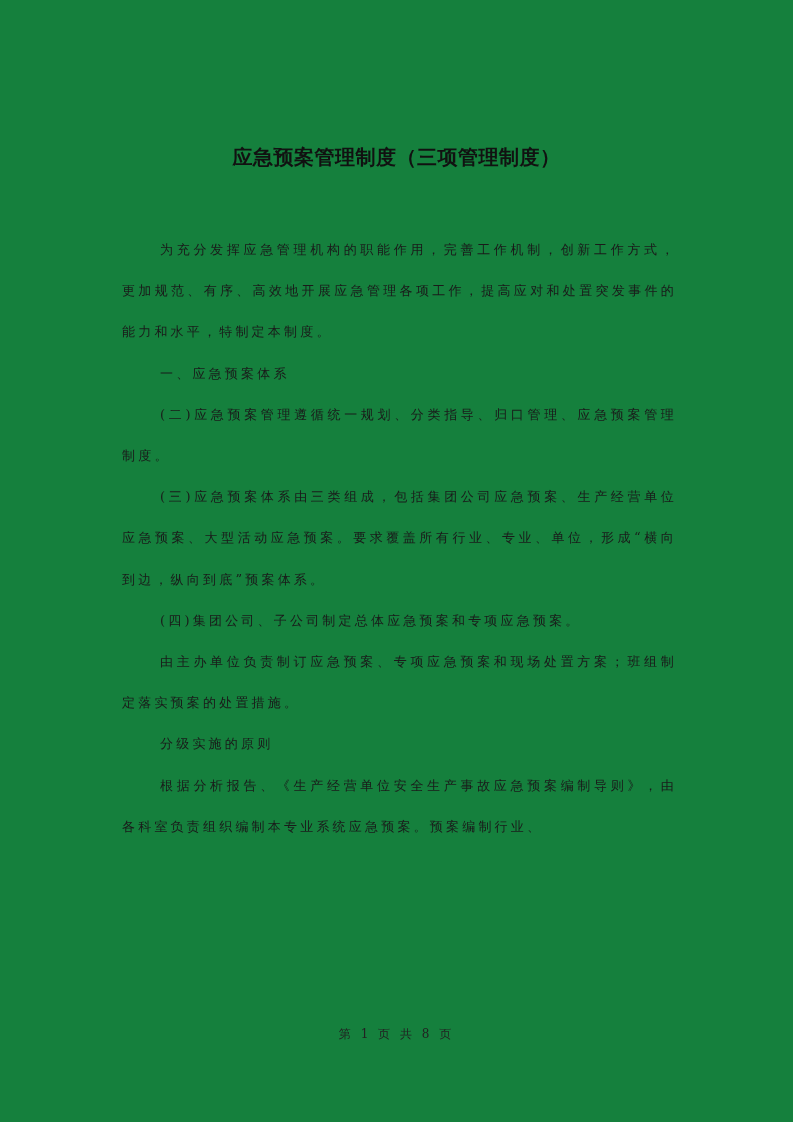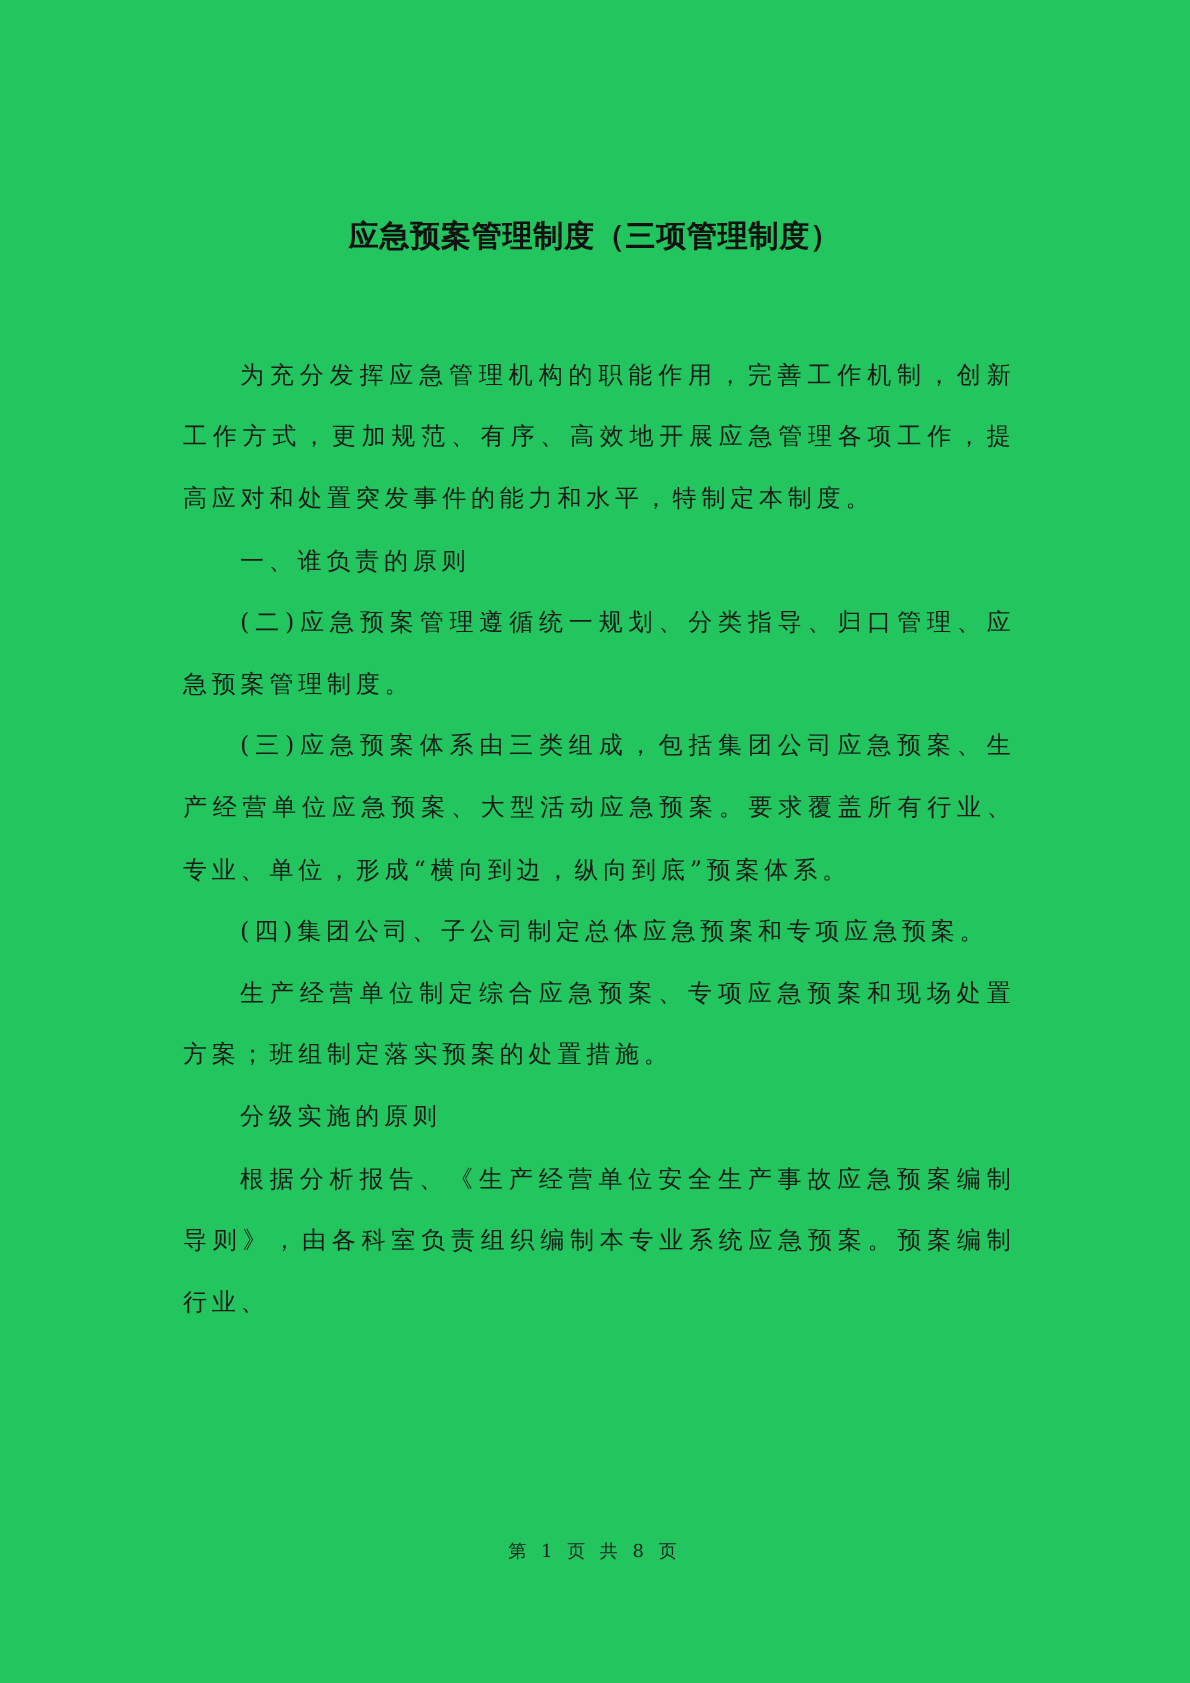--- a/index.html
+++ b/index.html
@@ -13,21 +13,21 @@
       position: relative;
       overflow: hidden;
       font-family: "DejaVu Serif", "Liberation Serif", serif;
       color: #1a1a1a;
     }
     .page {
       position: absolute;
       left: 0; top: 0;
       width: 793px;
       height: 1122px;
-      background: #22c55e;
+      background: #15803d;
     }
     .title {
       position: absolute;
       top: 144px;
       left: 0;
       width: 793px;
       text-align: center;
       font-size: 20px;
       font-weight: bold;
       letter-spacing: 0.5px;
@@ -35,21 +35,21 @@
       font-family: "DejaVu Sans", "Liberation Sans", sans-serif;
     }
     .body {
       position: absolute;
       top: 229px;
       left: 122px;
       width: 555px;
     }
     .para {
       margin: 0;
-      font-size: 16px;
+      font-size: 13px;
       line-height: 41.2px;
       letter-spacing: 3.2px;
       text-align: justify;
       text-indent: 38px;
       color: #1a1a1a;
       word-break: break-all;
     }
     .footer {
       position: absolute;
       top: 1026px;
@@ -62,23 +62,23 @@
     }
   </style>
 </head>
 <body>
 
 <div class="page">
   <div class="title">应急预案管理制度（三项管理制度）</div>
 
   <div class="body">
     <p class="para">为充分发挥应急管理机构的职能作用，完善工作机制，创新工作方式，更加规范、有序、高效地开展应急管理各项工作，提高应对和处置突发事件的能力和水平，特制定本制度。</p>
-    <p class="para">一、谁负责的原则</p>
+    <p class="para">一、应急预案体系</p>
     <p class="para">(二)应急预案管理遵循统一规划、分类指导、归口管理、应急预案管理制度。</p>
     <p class="para">(三)应急预案体系由三类组成，包括集团公司应急预案、生产经营单位应急预案、大型活动应急预案。要求覆盖所有行业、专业、单位，形成“横向到边，纵向到底”预案体系。</p>
     <p class="para">(四)集团公司、子公司制定总体应急预案和专项应急预案。</p>
-    <p class="para">生产经营单位制定综合应急预案、专项应急预案和现场处置方案；班组制定落实预案的处置措施。</p>
+    <p class="para">由主办单位负责制订应急预案、专项应急预案和现场处置方案；班组制定落实预案的处置措施。</p>
     <p class="para">分级实施的原则</p>
     <p class="para">根据分析报告、《生产经营单位安全生产事故应急预案编制导则》，由各科室负责组织编制本专业系统应急预案。预案编制行业、</p>
   </div>
 
   <div class="footer">第 1 页 共 8 页</div>
 </div>
 
 </body></html>

